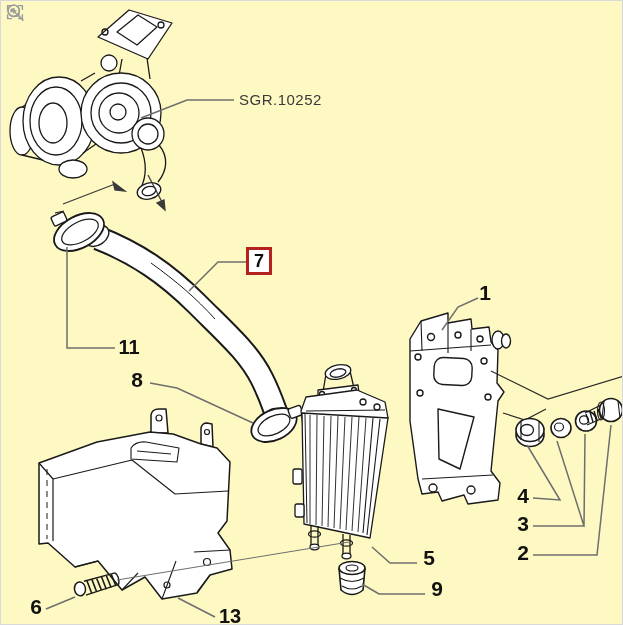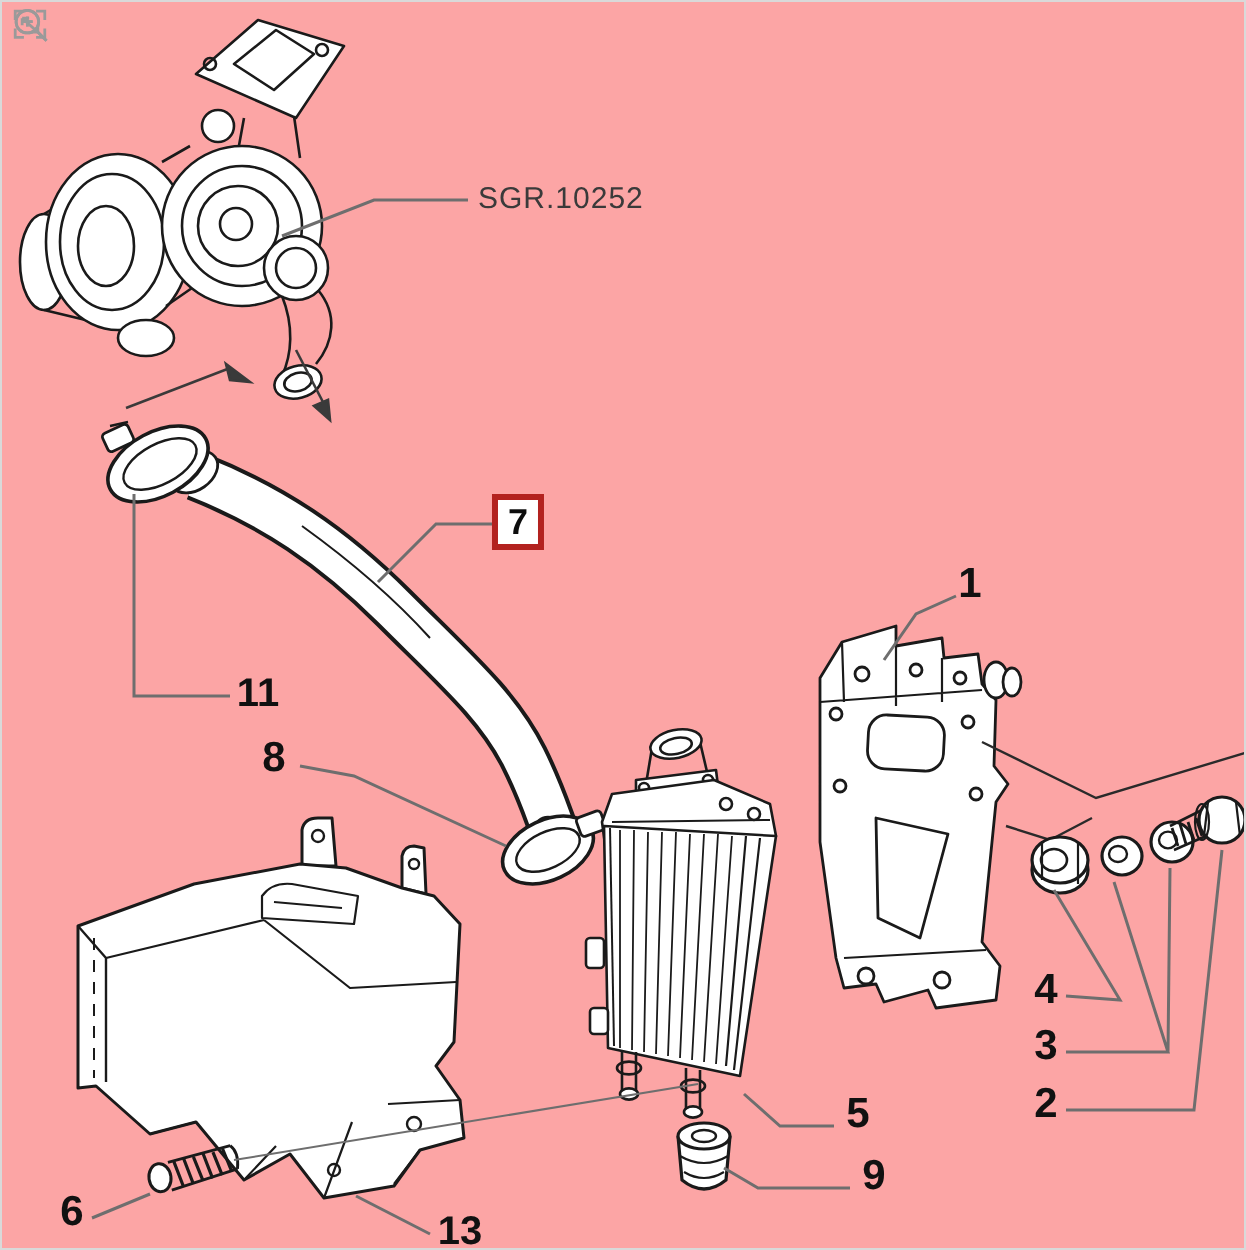--- a/index.html
+++ b/index.html
@@ -1,17 +1,17 @@
 <!DOCTYPE html>
 <html><head>
 <meta charset="utf-8">
 <style>
   html,body{margin:0;padding:0;background:#fff;}
   .stage{
-    position:relative;width:623px;height:625px;background:#fca5a5;
+    position:relative;width:623px;height:625px;background:#fef9c3;
     border:1px solid #d9d9d9;box-sizing:border-box;overflow:hidden;
     font-family:"Liberation Sans", sans-serif;
   }
   svg{position:absolute;left:0;top:0;}
   .callout{
     position:absolute;transform:translate(-50%,-50%);
     font-weight:bold;font-size:21px;color:#111;line-height:1;
     user-select:none;cursor:pointer;
   }
   .callout.small{font-size:20px;}

